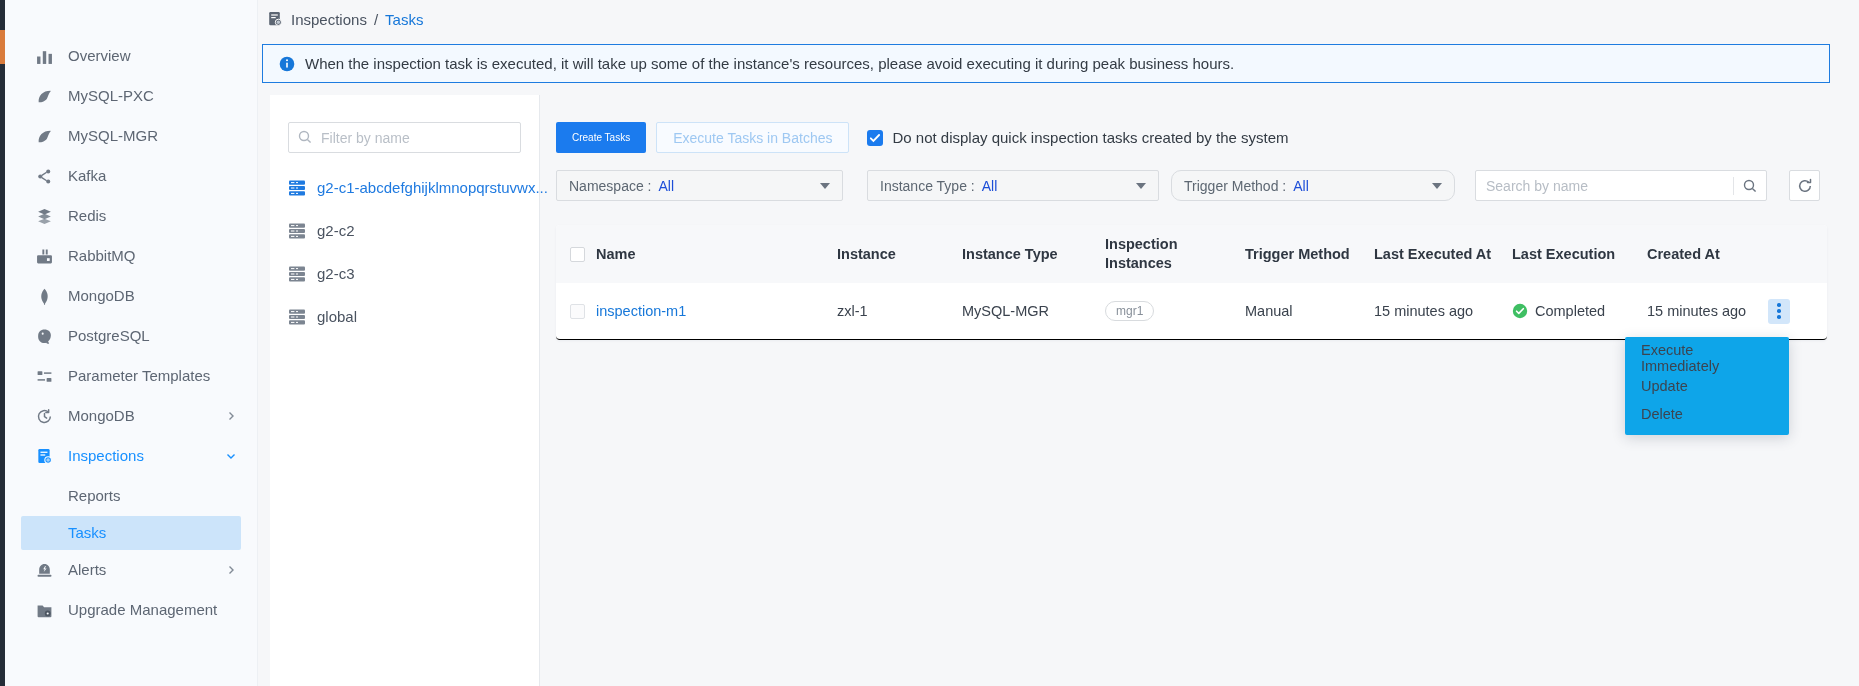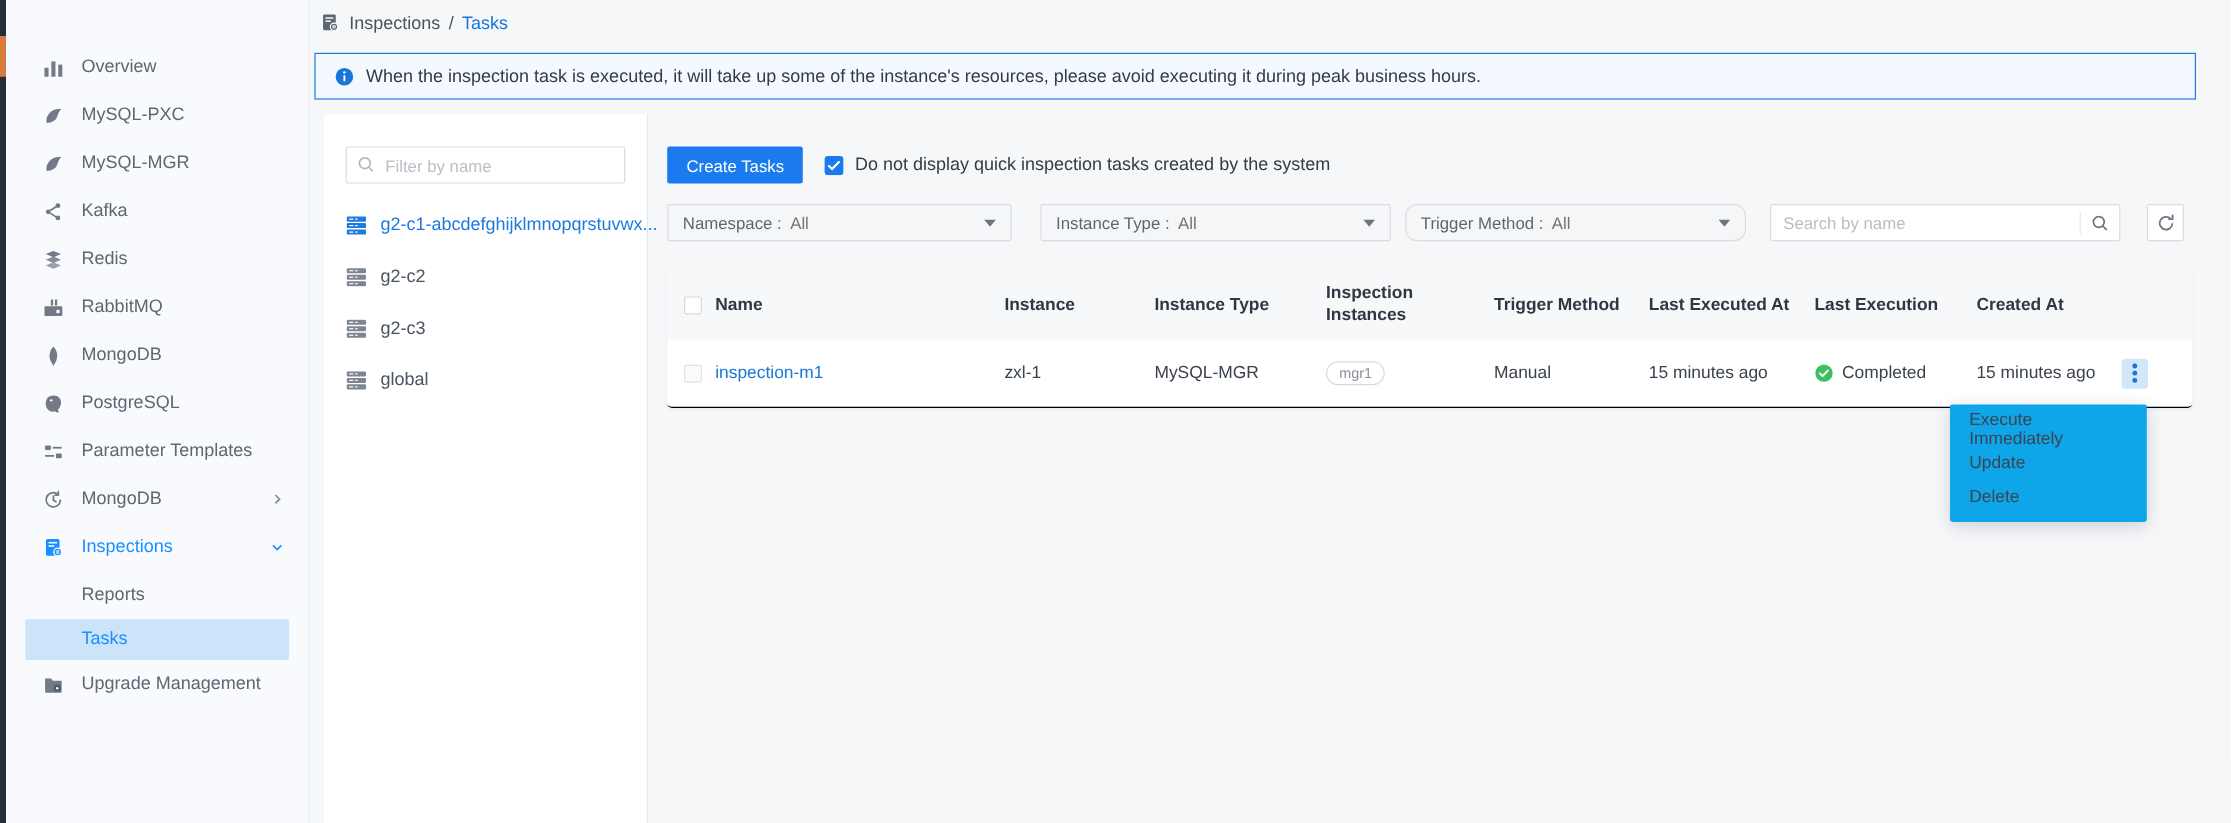--- a/index.html
+++ b/index.html
@@ -33,27 +33,27 @@
   .filter-box { position:relative; width:100%; height:31px; }
   .filter-box input { width:100%; height:31px; border:1px solid #d9dce0; border-radius:2px; background:#fff; padding:0 8px 0 32px; font-size:14px; color:#333; outline:none; font-family:"Liberation Sans",sans-serif; }
   .filter-box input::placeholder { color:#b9bfc7; }
   .filter-mag { position:absolute; left:9px; top:7px; }
   .cluster-item { display:flex; align-items:center; gap:11px; margin-top:26px; font-size:15px; color:#4a5360; cursor:pointer; white-space:nowrap; }
   .cluster-item.selected { color:#1f7ae0; }
 
   
   .main-panel { position:absolute; left:556px; top:122px; width:1271px; z-index:2; }
   .toolbar { display:flex; align-items:center; height:31px; }
-  .btn-primary { height:31px; padding:0 16px; background:#1b7bee; color:#fff; border:none; border-radius:2px; font-size:14px; cursor:pointer; font-family:"Liberation Sans",sans-serif; }
+  .btn-primary { height:31px; padding:0 16px; background:#1b7bee; color:#fff; border:none; border-radius:2px; font-size:10px; cursor:pointer; font-family:"Liberation Sans",sans-serif; }
   .btn-disabled { height:31px; padding:0 16px; background:#f8fbff; color:#9ec8f2; border:1px solid #cde3f8; border-radius:2px; font-size:14px; margin-left:10px; font-family:"Liberation Sans",sans-serif; }
   .cb-wrap { display:flex; align-items:center; gap:9px; margin-left:18px; font-size:15px; color:#333b44; cursor:pointer; }
 
   .filter-row { display:flex; align-items:center; margin-top:17px; height:31px; }
   .dropdown { height:31px; border:1px solid #d9dce0; background:#f5f6f7; border-radius:2px; display:flex; align-items:center; padding:0 12px; font-size:14px; color:#5d6772; cursor:pointer; }
-  .dd-value { color:#737373; margin-left:7px; }
+  .dd-value { color:#1d4ed8; margin-left:7px; }
   .dd-caret { margin-left:auto; display:flex; }
   .dd-namespace { width:287px; }
   .dd-instance  { width:292px; margin-left:24px; }
   .dd-trigger   { width:284px; margin-left:12px;border-radius:10px; }
   .search-box { width:292px; height:31px; margin-left:20px; border:1px solid #d9dce0; border-radius:2px; background:#fff; display:flex; align-items:center; }
   .search-box input { flex:1; border:none; outline:none; padding:0 10px; font-size:14px; color:#333; background:transparent; font-family:"Liberation Sans",sans-serif; }
   .search-box input::placeholder { color:#b7bdc5; }
   .search-div { width:1px; height:18px; background:#e3e5e8; }
   .search-mag { width:32px; display:flex; align-items:center; justify-content:center; cursor:pointer; }
   .refresh-btn { width:31px; height:31px; margin-left:22px; border:1px solid #d9dce0; border-radius:2px; background:#fff; display:flex; align-items:center; justify-content:center; cursor:pointer; }
@@ -207,20 +207,35 @@
           <svg width="12" height="12" viewBox="0 0 12 12" fill="none" stroke="#1890ff" stroke-width="1.4">
             <path d="M2.5 4.5 6 8l3.5-3.5"></path>
           </svg>
         </span>
     </div>
     <div class="side-sub">
       <span>Reports</span>
     </div>
     <div class="side-sub selected">
       <span>Tasks</span>
+    </div>
+    <div class="side-item">
+      <span class="sicon">
+          <svg width="17" height="17" viewBox="0 0 16 16" fill="#717a86">
+            <path d="M8 1.8c-2.9 0-5 2.3-5 5.4V11h10V7.2c0-3.1-2.1-5.4-5-5.4Z"></path>
+            <rect x="1.4" y="12" width="13.2" height="1.8" rx=".9"></rect>
+            <path d="M8.6 3.8 6.8 6.8h1.4l-1 2.7L10 6.2H8.4l.9-2.4Z" fill="#f8fafd"></path>
+          </svg>
+        </span>
+      <span class="slabel">Alerts</span>
+      <span class="chev">
+          <svg width="12" height="12" viewBox="0 0 12 12" fill="none" stroke="#828b96" stroke-width="1.4">
+            <path d="M4.5 2.5 8 6l-3.5 3.5"></path>
+          </svg>
+        </span>
     </div>
     <div class="side-item">
       <span class="sicon">
           <svg width="17" height="17" viewBox="0 0 16 16" fill="#717a86">
             <path d="M1.5 3.2h4.7l1.4 1.8h6.9v8.4a1 1 0 0 1-1 1h-11a1 1 0 0 1-1-1V3.2Z"></path>
             <circle cx="11" cy="10.8" r="2.7" fill="#4d5662"></circle>
             <circle cx="11" cy="10.8" r="1" fill="#f8fafd"></circle>
           </svg>
         </span>
       <span class="slabel">Upgrade Management</span>
@@ -340,20 +355,21 @@
           </svg>
         </span>
       <span>global</span>
     </div>
   </section>
 
   <section class="main-panel">
 
     <div class="toolbar">
       <button class="btn-primary">Create Tasks</button>
+      <button class="btn-disabled">Execute Tasks in Batches</button>
       <div class="cb-wrap">
         <span style="display:flex;">
             <svg width="16" height="16" viewBox="0 0 16 16">
               <rect width="16" height="16" rx="3" fill="#1b7bee"></rect>
               <path d="m3.8 8.3 2.6 2.6 5.7-5.9" stroke="#fff" stroke-width="1.8" fill="none" stroke-linecap="round"></path>
             </svg>
           </span>
         <span>Do not display quick inspection tasks created by the system</span>
       </div>
     </div>

